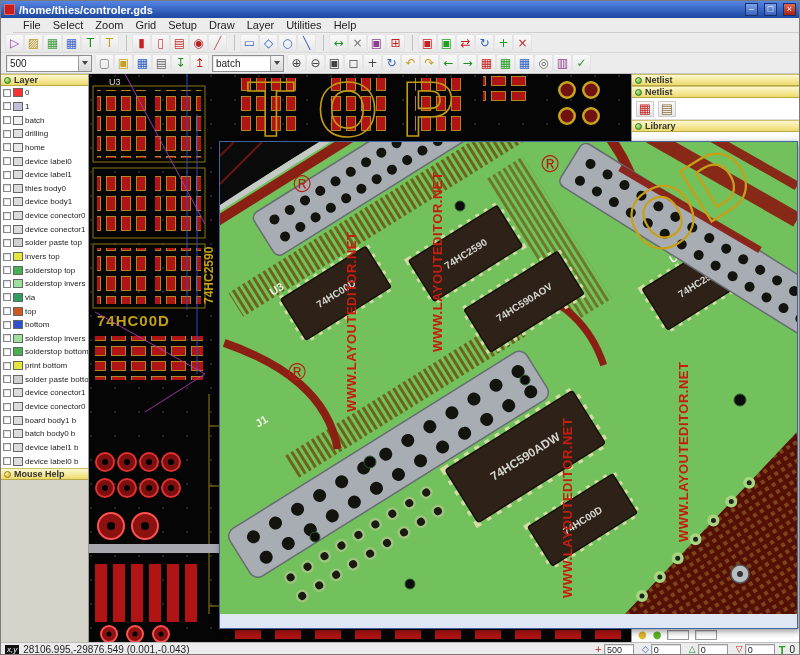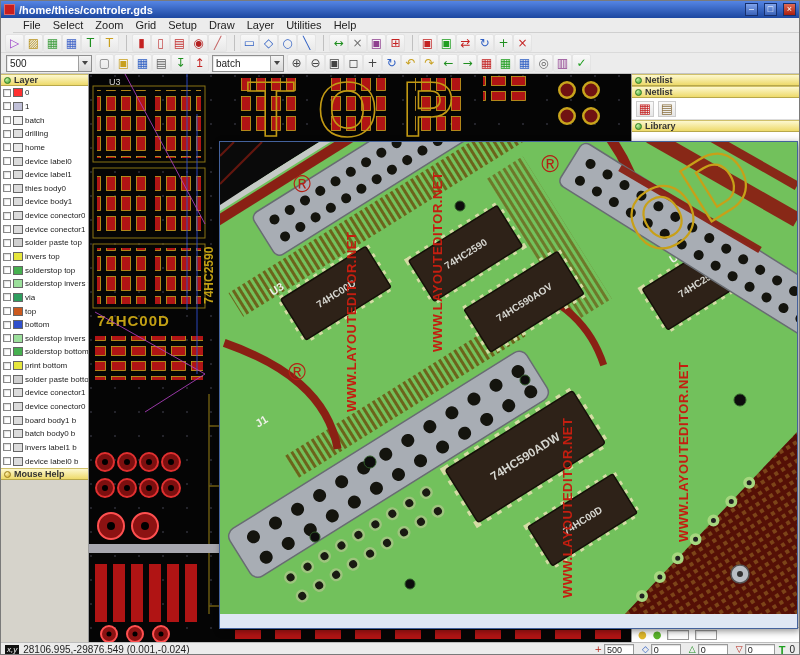--- a/index.html
+++ b/index.html
@@ -466,21 +466,21 @@
 
         <div class="layer-item">
           <span class="layer-check"></span>
           <span class="layer-swatch" style="background: rgb(220, 220, 220);"></span>
           <span class="layer-label">batch body0 b</span>
         </div>
 
         <div class="layer-item">
           <span class="layer-check"></span>
           <span class="layer-swatch" style="background: rgb(220, 220, 220);"></span>
-          <span class="layer-label">invers label1 b</span>
+          <span class="layer-label">device label1 b</span>
         </div>
 
         <div class="layer-item">
           <span class="layer-check"></span>
           <span class="layer-swatch" style="background: rgb(220, 220, 220);"></span>
           <span class="layer-label">device label0 b</span>
         </div>
       </div>
     <div class="phead">
       <span class="ball yellow"></span>
@@ -621,21 +621,21 @@
       <text x="330" y="30" text-anchor="middle" font-size="24" fill="#b42014">®</text>
       <text transform="translate(136,270) rotate(-90)" font-size="13" font-weight="bold" fill="#c41e10" letter-spacing="0.5">WWW.LAYOUTEDITOR.NET</text>
       <text transform="translate(222,210) rotate(-90)" font-size="13" font-weight="bold" fill="#c41e10" letter-spacing="0.5">WWW.LAYOUTEDITOR.NET</text>
       <text transform="translate(352,456) rotate(-90)" font-size="13" font-weight="bold" fill="#c41e10" letter-spacing="0.5">WWW.LAYOUTEDITOR.NET</text>
       <text transform="translate(468,400) rotate(-90)" font-size="13" font-weight="bold" fill="#c41e10" letter-spacing="0.5">WWW.LAYOUTEDITOR.NET</text>
     </svg>
   </div>
 
   <div class="statusbar">
     <span class="badge">x,y</span>
-    <span class="coords">28106.995,-29876.549 (0.001,-0.024)</span>
+    <span class="coords">28106.995,-29876.549 (0.001,-0.043)</span>
     <span class="sspacer"></span>
     <span class="sfields">
 
         <span class="sfield">
           <span class="sficon" style="color: rgb(180, 32, 20);">+</span>
           <span class="sbox">500</span>
         </span>
 
         <span class="sfield">
           <span class="sficon" style="color: rgb(48, 96, 196);">◇</span>

